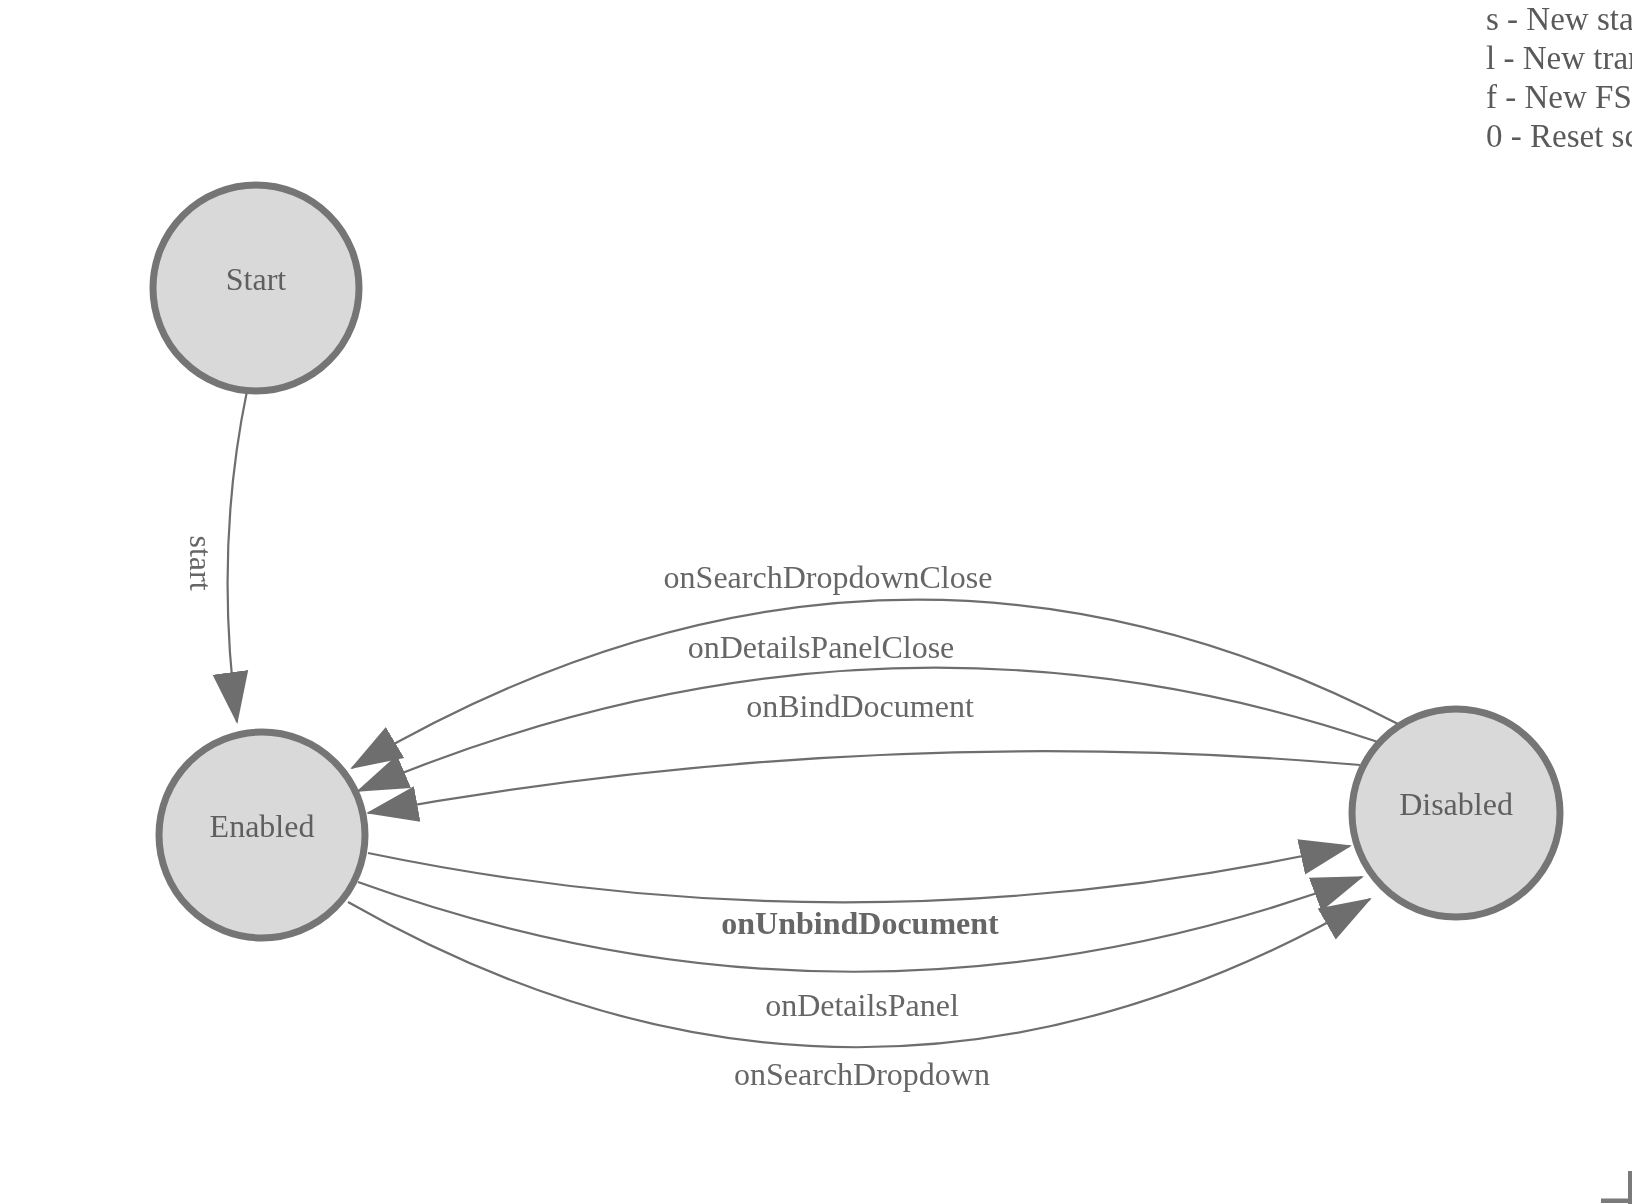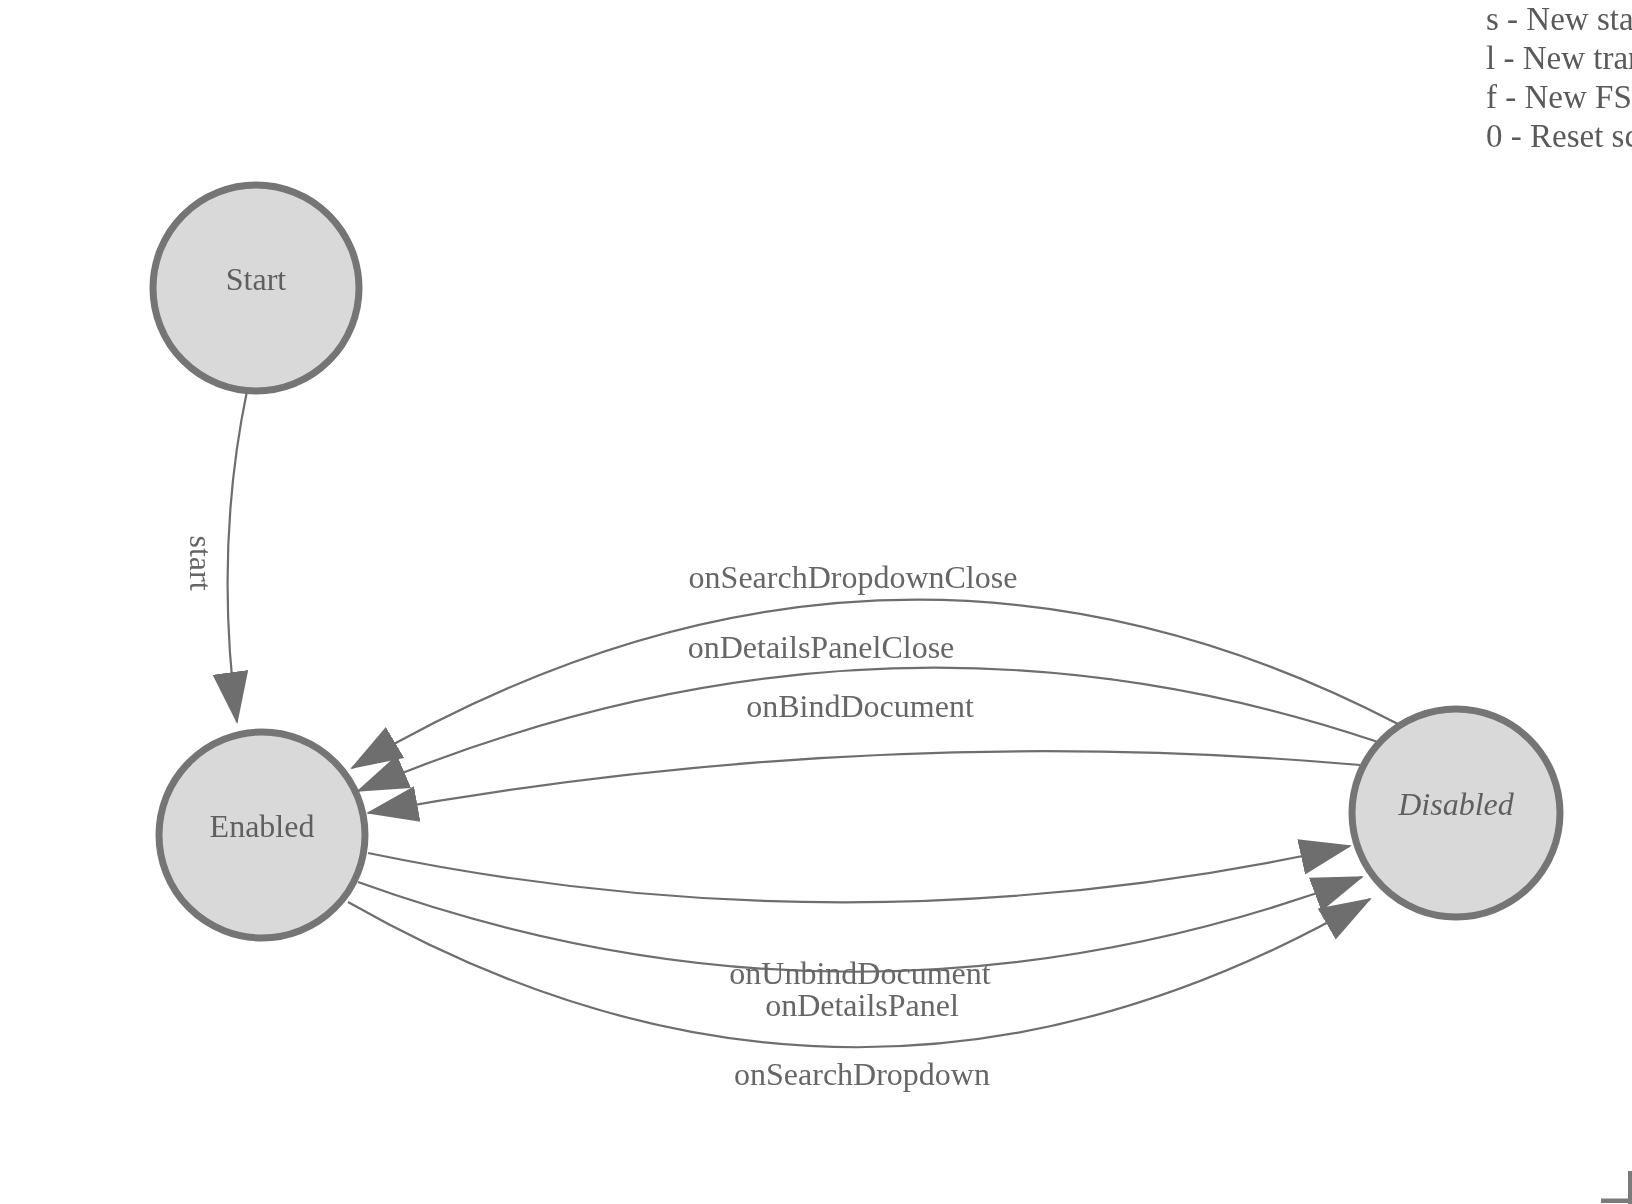--- a/index.html
+++ b/index.html
@@ -91,27 +91,27 @@
   <circle class="node-circle" cx="1456" cy="813" r="104"></circle>
 
   <g>
     <rect x="1628" y="1171" width="4.5" height="33" fill="#7a7a7a"></rect>
     <rect x="1601" y="1198.5" width="31" height="4.5" fill="#7a7a7a"></rect>
   </g>
 </svg>
 
 <div class="node-label" style="left:136px; top:259px;">Start</div>
 <div class="node-label" style="left:142px; top:806px;">Enabled</div>
-<div class="node-label" style="left:1336px; top:784px;font-style:italic;">Disabled</div>
+<div class="node-label" style="left:1336px; top:784px;">Disabled</div>
 
 <div class="edge-label rotated" style="left:131px; top:543px;">start</div>
-<div class="edge-label" style="left:643px; top:557px;">onSearchDropdownClose</div>
+<div class="edge-label" style="left:618px; top:557px;">onSearchDropdownClose</div>
 <div class="edge-label" style="left:611px; top:627px;">onDetailsPanelClose</div>
 <div class="edge-label" style="left:650px; top:686px;">onBindDocument</div>
-<div class="edge-label" style="left:650px; top:953px;">onUnbindDocument</div>
+<div class="edge-label" style="left:650px; top:903px;font-weight:bold;">onUnbindDocument</div>
 <div class="edge-label" style="left:652px; top:985px;text-align:center;">onDetailsPanel</div>
 <div class="edge-label" style="left:652px; top:1054px;">onSearchDropdown</div>
 
 <div id="legend">
   <div class="legend-line">s - New state</div>
   <div class="legend-line">l - New transition</div>
   <div class="legend-line">f - New FSM</div>
   <div class="legend-line">0 - Reset scale</div>
 </div>
 

